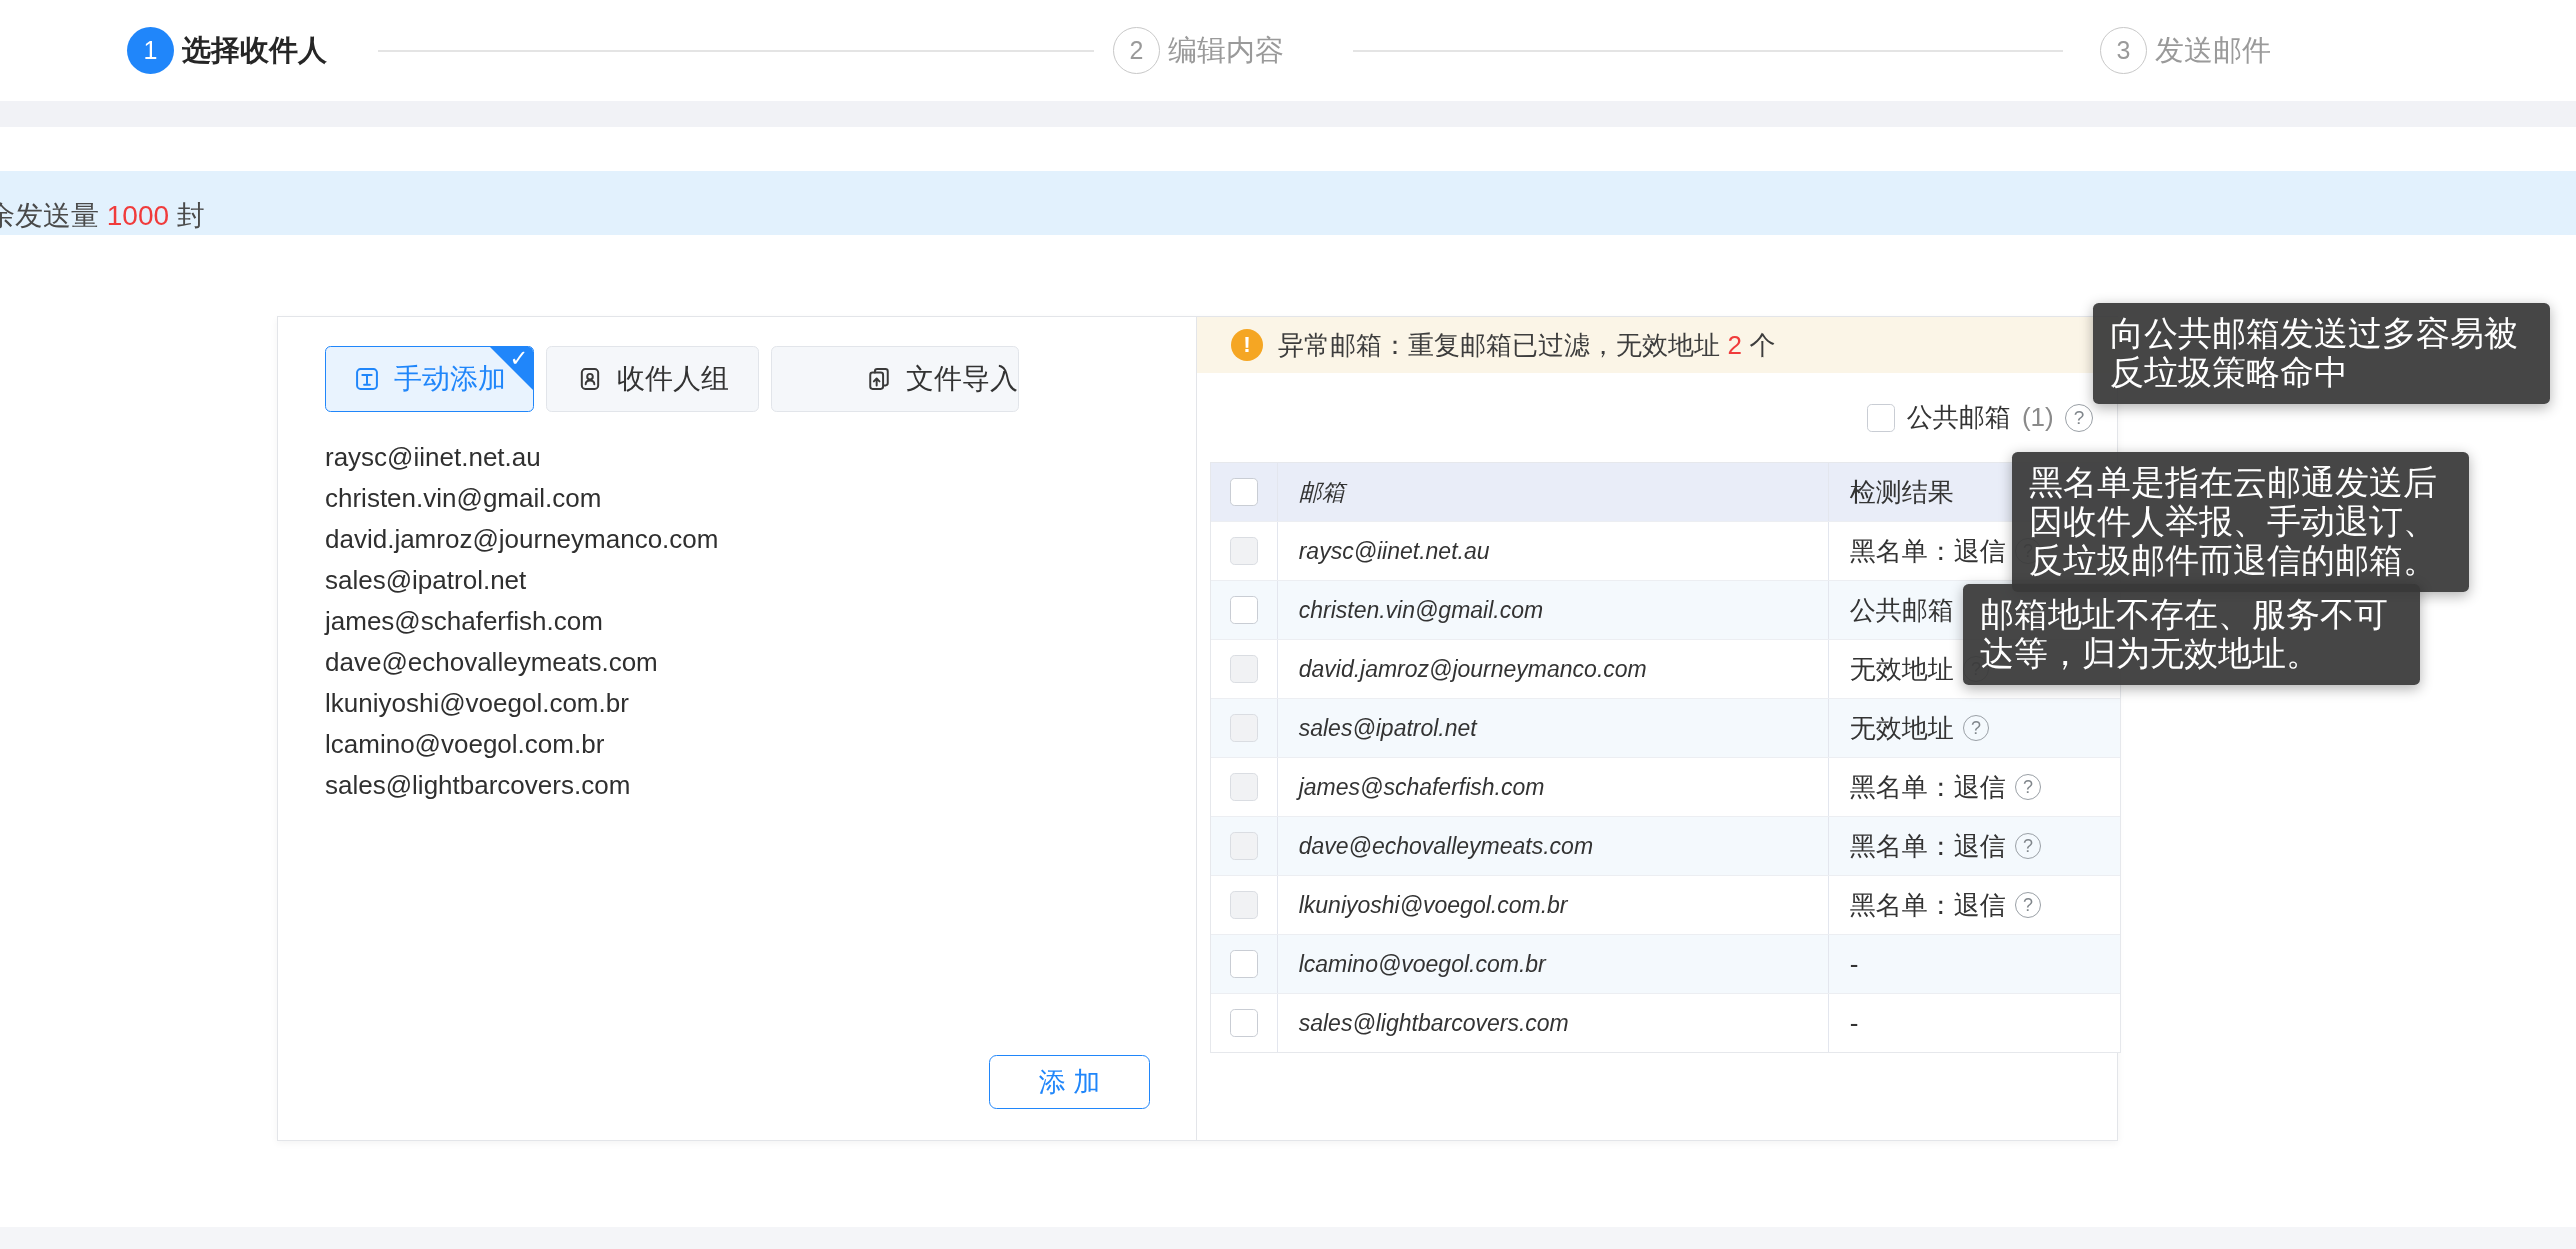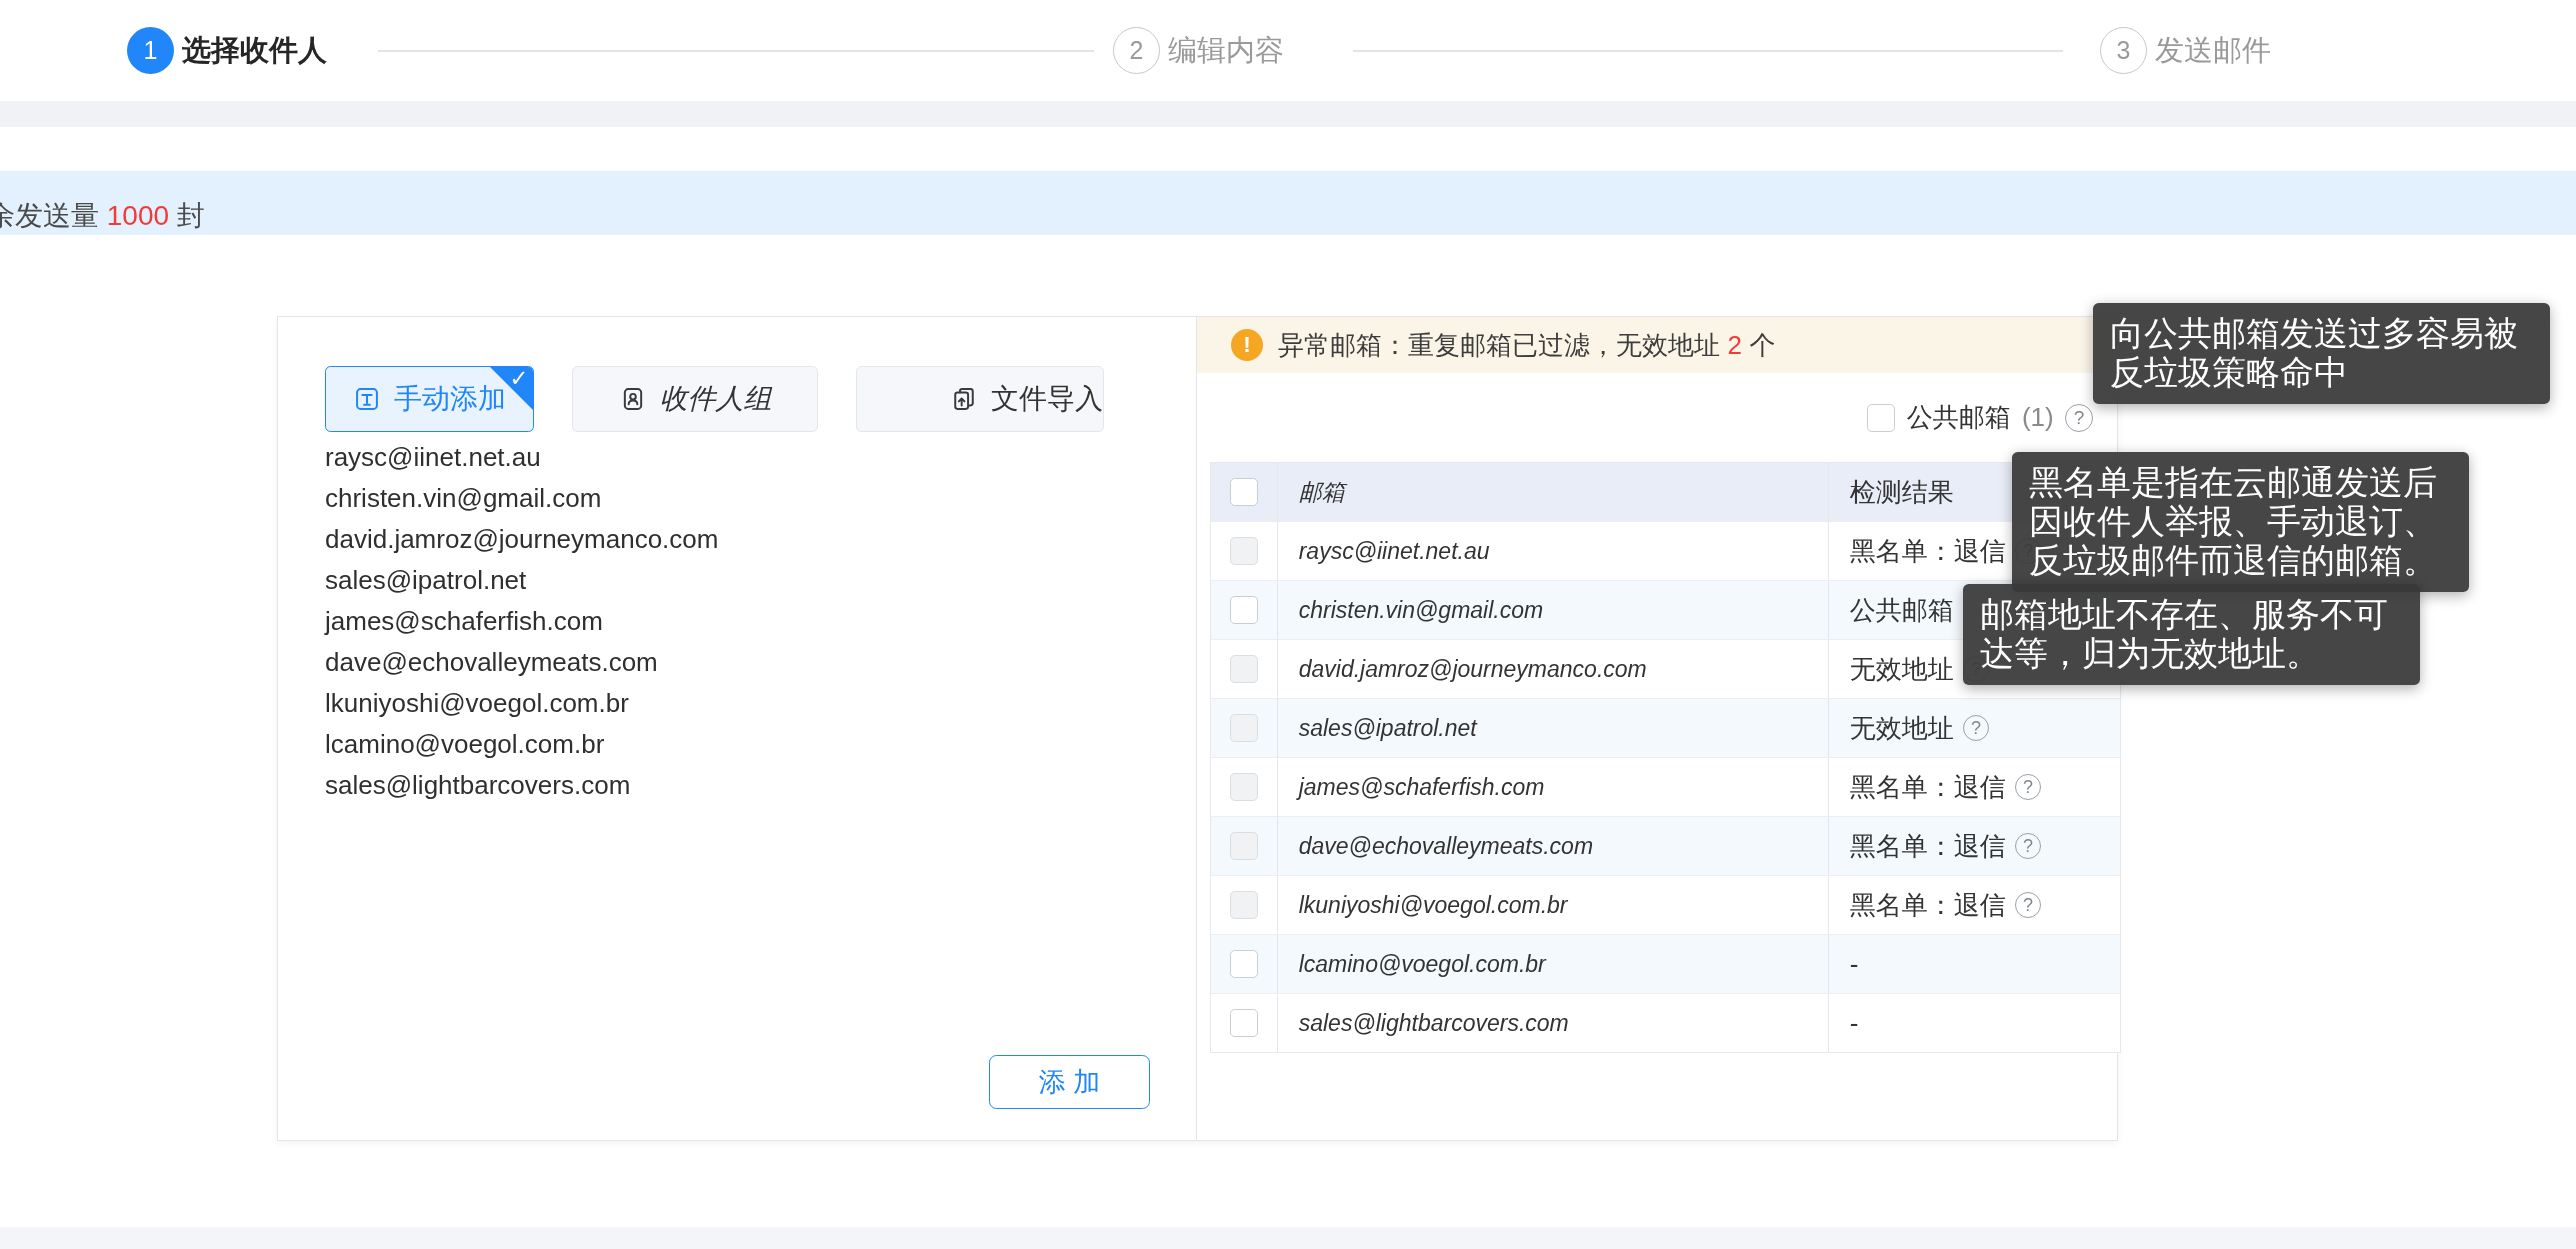--- a/index.html
+++ b/index.html
@@ -28,24 +28,24 @@
     display:flex;align-items:flex-end;font-size:28px;color:#4a4a4a;}
   .quota-banner .inner{margin-left:-13px;white-space:nowrap;}
   .red{color:#f03b3b;}
   .bottom-strip{position:absolute;left:0;top:1227px;width:2576px;height:22.5px;background:#f4f5f8;}
   
   .panel{position:absolute;left:277px;top:316px;width:1841px;height:825px;box-sizing:border-box;
     border:0.9px solid #e3e5e9;background:#fff;box-shadow:0 2.8px 7.5px rgba(0,0,0,0.05);}
   .left-sec{position:absolute;left:0;top:0;width:918px;height:100%;}
   .right-sec{position:absolute;left:918px;top:0;width:923px;height:100%;border-left:0.9px solid #e3e5e9;box-sizing:border-box;}
   
-  .tabs{position:absolute;left:47px;top:29px;display:flex;gap:38px;margin-top:20px;}
+  .tabs{position:absolute;left:47px;top:29px;display:flex;gap:12px;}
   .tab{box-sizing:border-box;height:66px;display:flex;align-items:center;justify-content:center;gap:13px;
     border:0.9px solid #e2e5ea;background:#f5f7fa;color:#333;font-size:28px;border-radius:5.6px;position:relative;overflow:hidden;cursor:pointer;}
-  .tab.t1{width:209px;} .tab.t2{width:246px;font-style:italic;} .tab.t3{width:248px;justify-content:flex-end;}
+  .tab.t1{width:209px;} .tab.t2{width:213px;} .tab.t3{width:248px;justify-content:flex-end;}
   .tab.active{background:#e9f3fe;border-color:#2086fa;color:#2086fa;}
   .tab .corner{position:absolute;top:0;right:0;width:0;height:0;border-top:43px solid #2086fa;border-left:43px solid transparent;}
   .tab .corner-check{position:absolute;top:0.9px;right:4.7px;color:#fff;font-size:22.5px;line-height:22.5px;}
   .tab svg{flex:none;}
   
   .emails{position:absolute;left:47px;top:120px;width:827px;font-size:26px;line-height:41px;color:#2f2f2f;cursor:text;}
   
   .add-btn{position:absolute;left:711px;top:738px;width:161px;height:54px;box-sizing:border-box;
     border:0.9px solid #2086fa;border-radius:7.5px;background:#fff;color:#2086fa;font-size:27px;
     display:flex;align-items:center;justify-content:center;cursor:pointer;}

